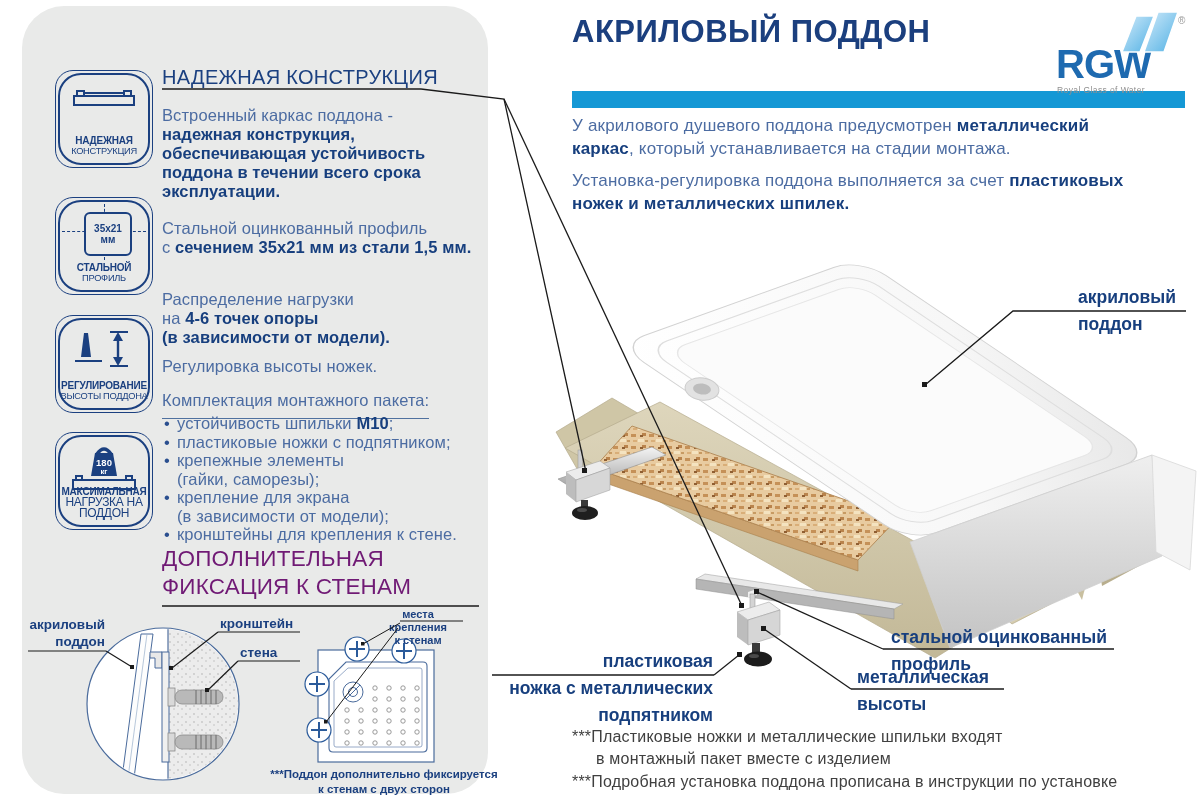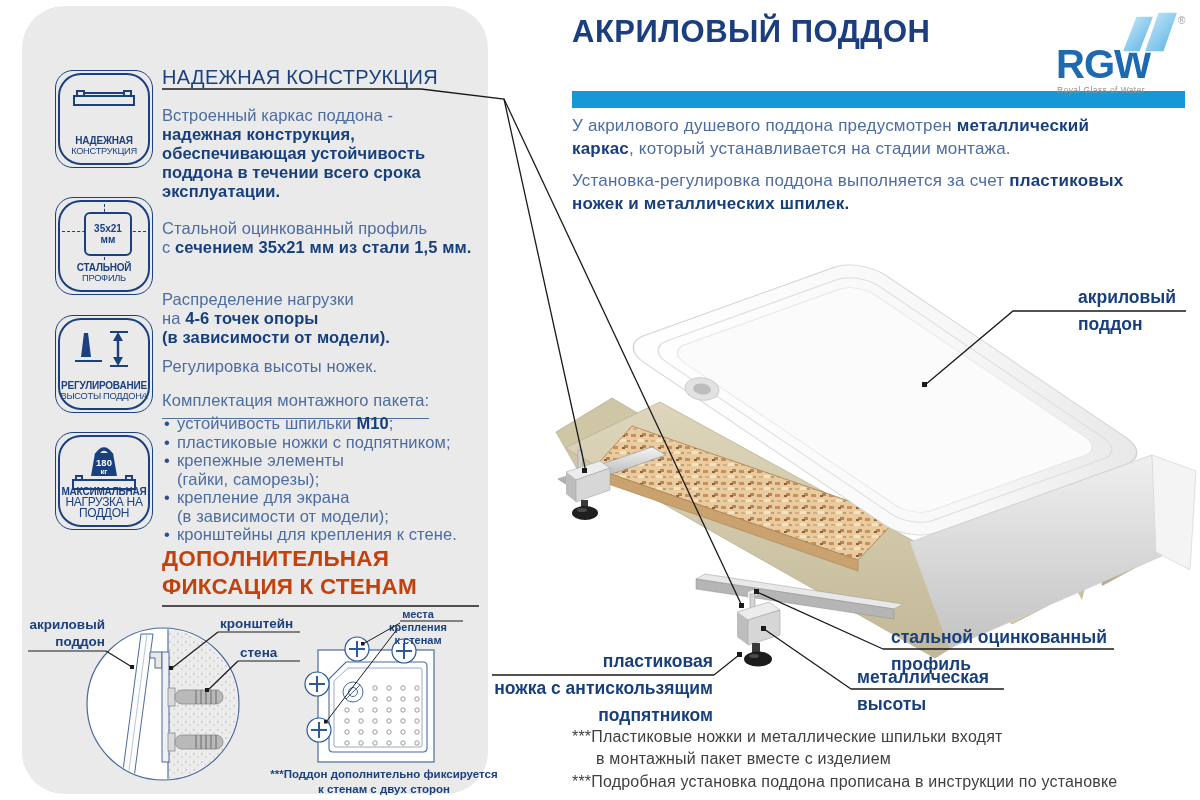--- a/index.html
+++ b/index.html
@@ -5,21 +5,21 @@
   html,body{margin:0;padding:0;background:#fff}
   .page{position:relative;width:1200px;height:800px;background:#ffffff;overflow:hidden;
         font-family:"Liberation Sans",sans-serif;}
   .panel{position:absolute;left:22px;top:6px;width:466px;height:788px;background:#e9eae9;border-radius:42px;z-index:1}
   svg.layer{position:absolute;z-index:2}
   .b{font-weight:700;color:#173f7e}
   .body-txt{position:absolute;z-index:4;font-size:17px;line-height:23px;color:#4c6ca2;letter-spacing:.2px}
   .ltxt{position:absolute;z-index:4;font-size:16.5px;line-height:19px;color:#4c6ca2;letter-spacing:.1px;width:322px}
   .blk{display:block}
   .fh{position:absolute;z-index:4;font-weight:400;color:#1b4080;font-size:20px;letter-spacing:.3px}
-  .fh2{position:absolute;z-index:4;font-weight:700;color:#c2410c;font-size:22.5px;line-height:28px;letter-spacing:.2px}
+  .fh2{position:absolute;z-index:4;font-weight:400;color:#701a75;font-size:22.5px;line-height:28px;letter-spacing:.2px}
   .title{position:absolute;z-index:4;font-weight:800;color:#1b3f7e;font-size:31px;letter-spacing:.5px}
   .subtitle{position:absolute;z-index:4;font-weight:700;color:#2aa4dc;font-size:19px;letter-spacing:.6px}
   .bluebar{position:absolute;z-index:4;left:572px;top:91px;width:613px;height:17px;background:#1598d5}
   .callout{position:absolute;z-index:4;font-size:17.5px;font-weight:700;color:#173f7e;line-height:27px}
   .kit-underline{border-bottom:1.5px solid #50719f;padding-bottom:9px}
   .kit-item{position:relative;padding-left:15px}
   .kit-item::before{content:"\2022";position:absolute;left:2px;color:#2a4f8f}
   .cont{padding-left:15px}
   .icon-box{position:absolute;z-index:4;left:55px;width:92px;height:92px;border:1.6px solid #1b4080;border-radius:18px;padding:2px;box-sizing:content-box}
   .icon-in{width:92px;height:92px;border:2.4px solid #1b4080;border-radius:23px;box-sizing:border-box;position:relative}
@@ -425,21 +425,21 @@
   <div class="callout" style="left:891px;top:624px">
     <span class="blk">стальной оцинкованный</span>
     <span class="blk">профиль</span>
   </div>
   <div class="callout" style="left:857px;top:664px">
     <span class="blk">металлическая</span>
     <span class="blk">высоты</span>
   </div>
   <div class="callout" style="left:440px;top:648px;width:273px;text-align:right">
     <span class="blk">пластиковая</span>
-    <span class="blk">ножка с антискользящим</span>
+    <span class="blk">ножка с металлических</span>
     <span class="blk">подпятником</span>
   </div>
 
   <div class="fnote" style="left:572px;top:726px;width:618px">
     <span class="blk">***Пластиковые ножки и металлические шпильки входят</span>
     <span class="blk" style="padding-left:24px">в монтажный пакет вместе с изделием</span>
   </div>
   <div class="fnote" style="left:572px;top:771px;width:618px">***Подробная установка поддона прописана в инструкции по установке</div>
 </div>
 

